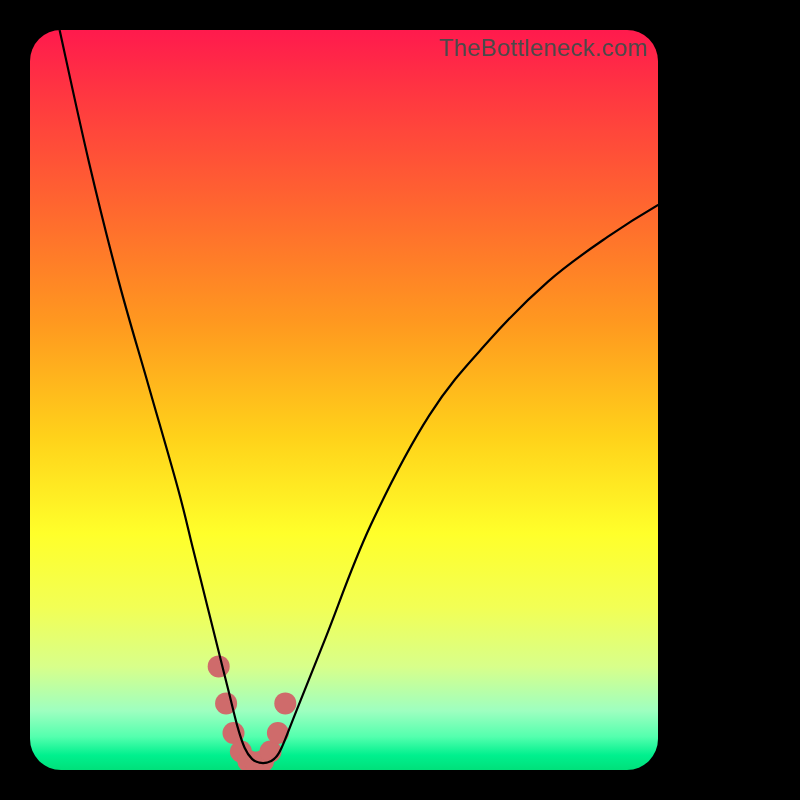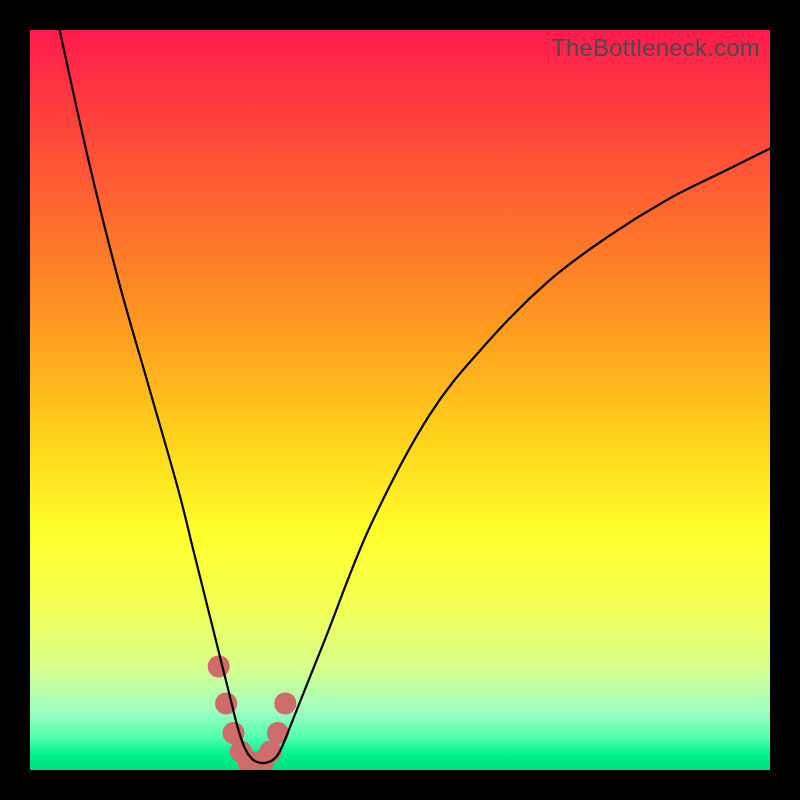--- a/index.html
+++ b/index.html
@@ -16,23 +16,24 @@
     left: 0;
     top: 0;
     width: 800px;
     height: 800px;
     background: #000;
   }
   .plot {
     position: absolute;
     left: 30px;
     top: 30px;
-    width: 740px;
+    width: 628px;
     height: 740px;
     overflow: hidden;
+    border-radius: 31px;
   }
   .gradient {
     position: absolute;
     inset: 0;
   }
   .watermark {
     position: absolute;
     top: 4px;
     right: 10px;
     color: #4a4a4a;

